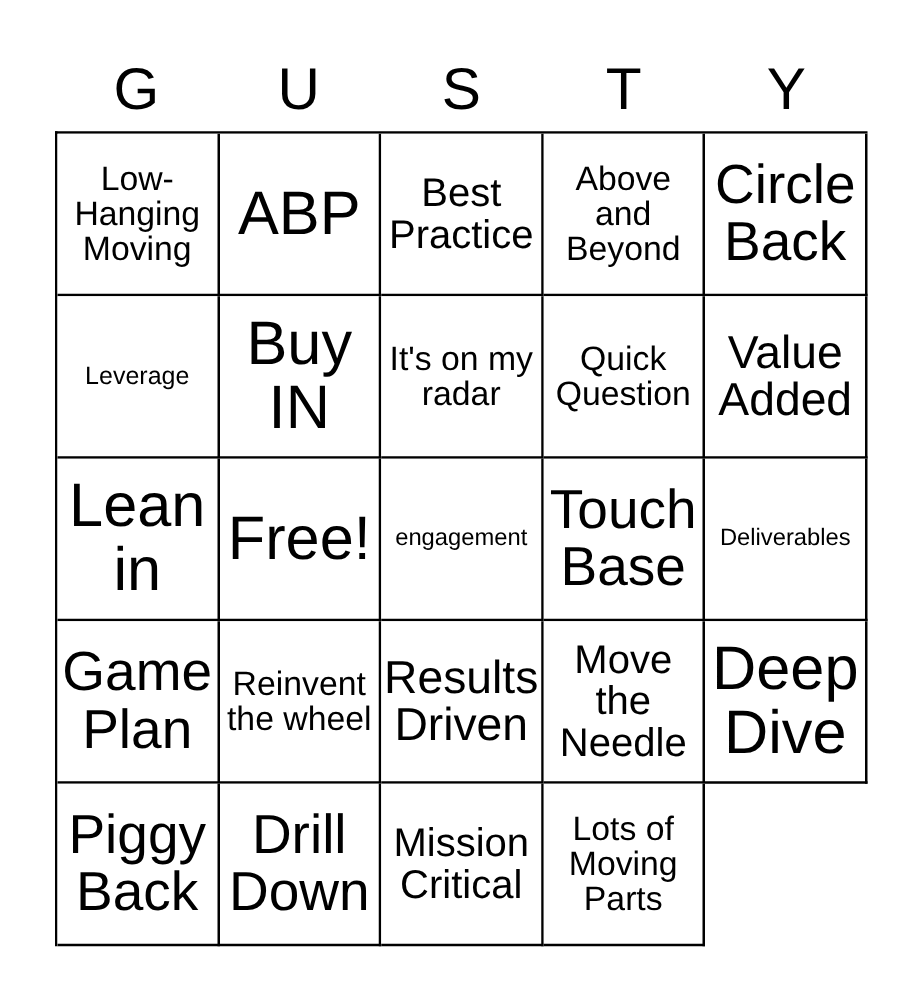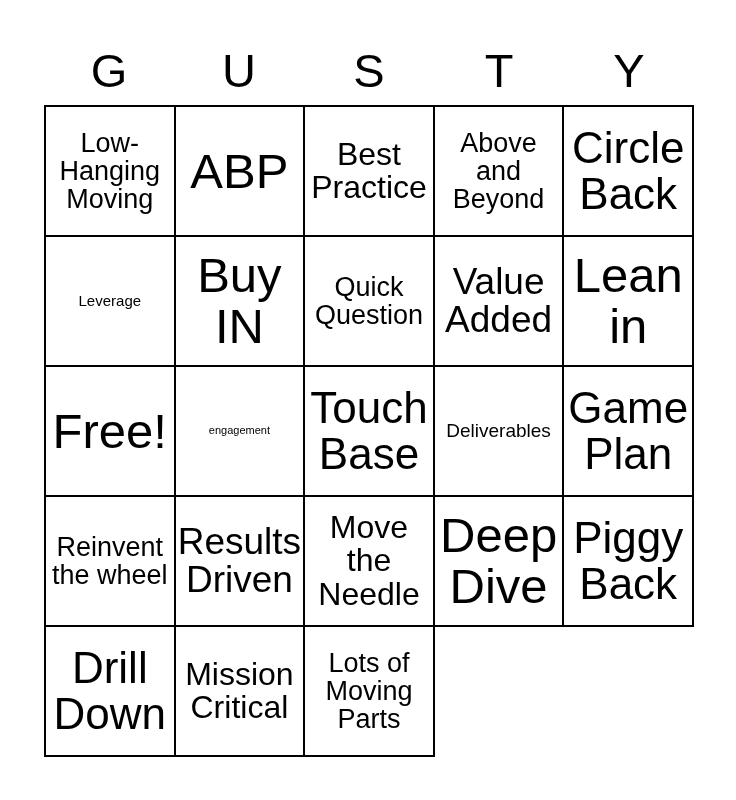--- a/index.html
+++ b/index.html
@@ -85,23 +85,23 @@
     word-wrap: break-word;
     hyphens: none;
   }
 
   
   .fs-xxl { font-size: 49px; }
   .fs-xl  { font-size: 44px; }
   .fs-l   { font-size: 37px; }
   .fs-m   { font-size: 32px; }
   .fs-s   { font-size: 27px; }
-  .fs-xs  { font-size: 15px; }
+  .fs-xs  { font-size: 20px; }
   .fs-xxs { font-size: 19px; text-align: center; }
-  .fs-tiny{ font-size: 11px; }
+  .fs-tiny{ font-size: 19px; }
 </style>
 </head>
 <body>
 
 <div id="card">
 
   <div id="header-row">
       <div class="header-letter">G</div>
       <div class="header-letter">U</div>
       <div class="header-letter">S</div>
@@ -123,20 +123,23 @@
         <span class="cell-text fs-s">Above and Beyond</span>
       </div>
       <div class="cell">
         <span class="cell-text fs-xl">Circle Back</span>
       </div>
       <div class="cell">
         <span class="cell-text fs-xs">Leverage</span>
       </div>
       <div class="cell">
         <span class="cell-text fs-xxl">Buy IN</span>
+      </div>
+      <div class="cell">
+        <span class="cell-text fs-s">It's on my radar</span>
       </div>
       <div class="cell">
         <span class="cell-text fs-s">Quick Question</span>
       </div>
       <div class="cell">
         <span class="cell-text fs-l">Value Added</span>
       </div>
       <div class="cell">
         <span class="cell-text fs-xxl">Lean in</span>
       </div>

